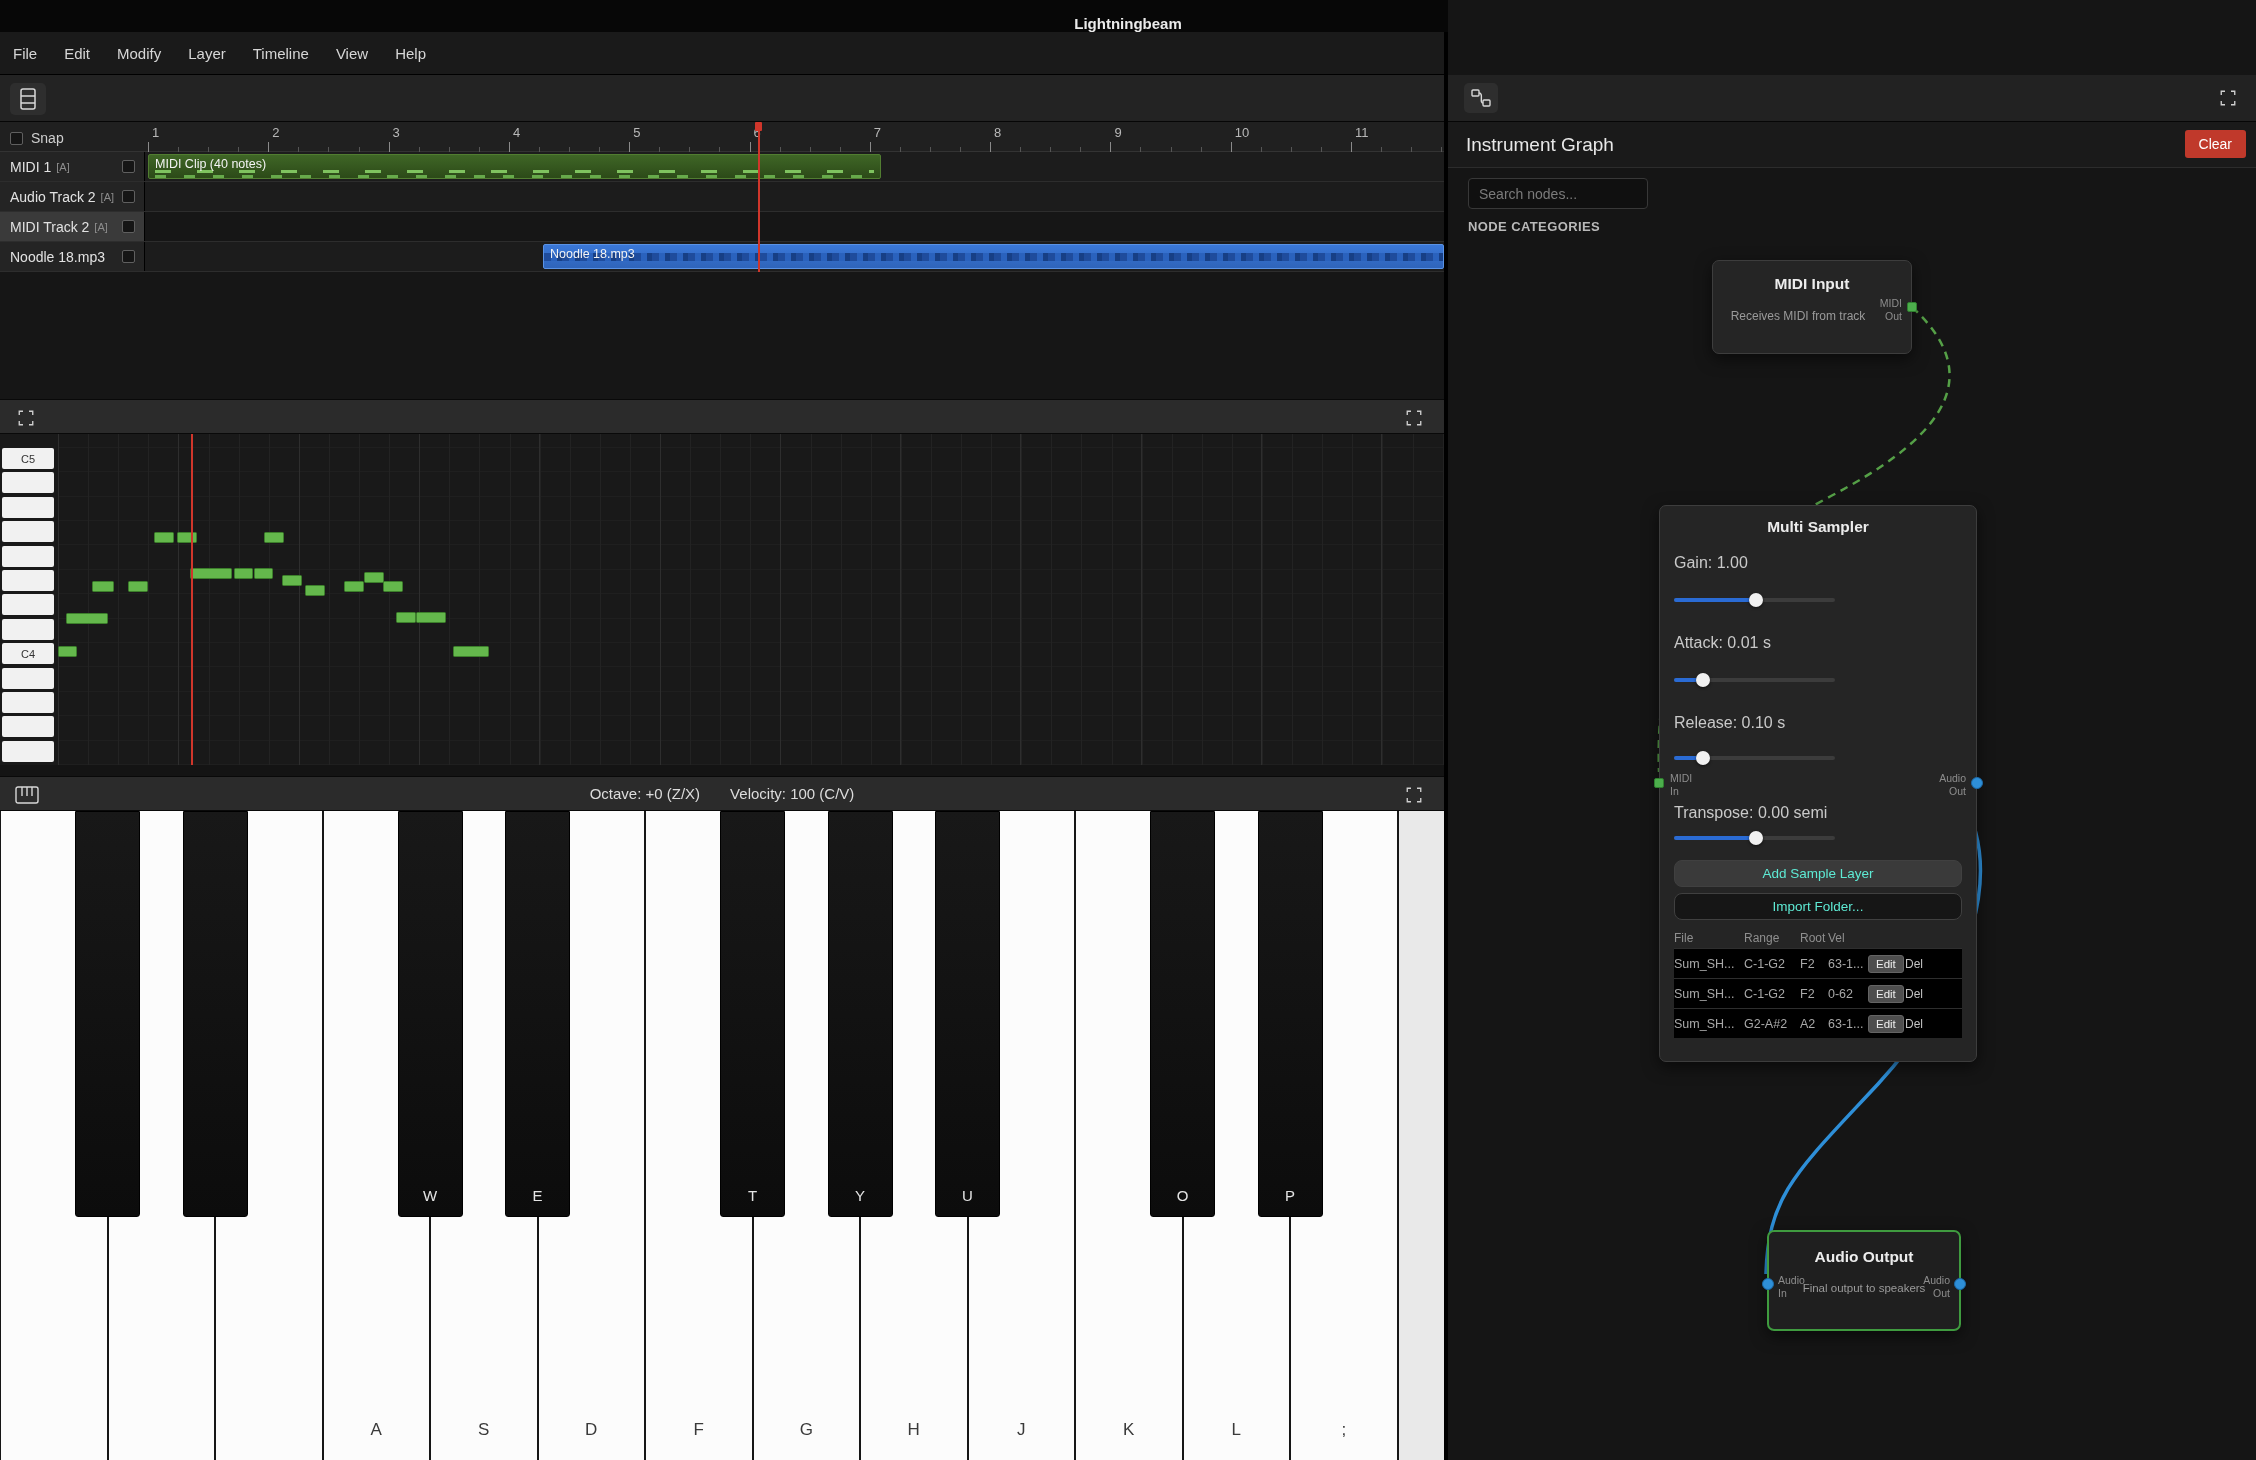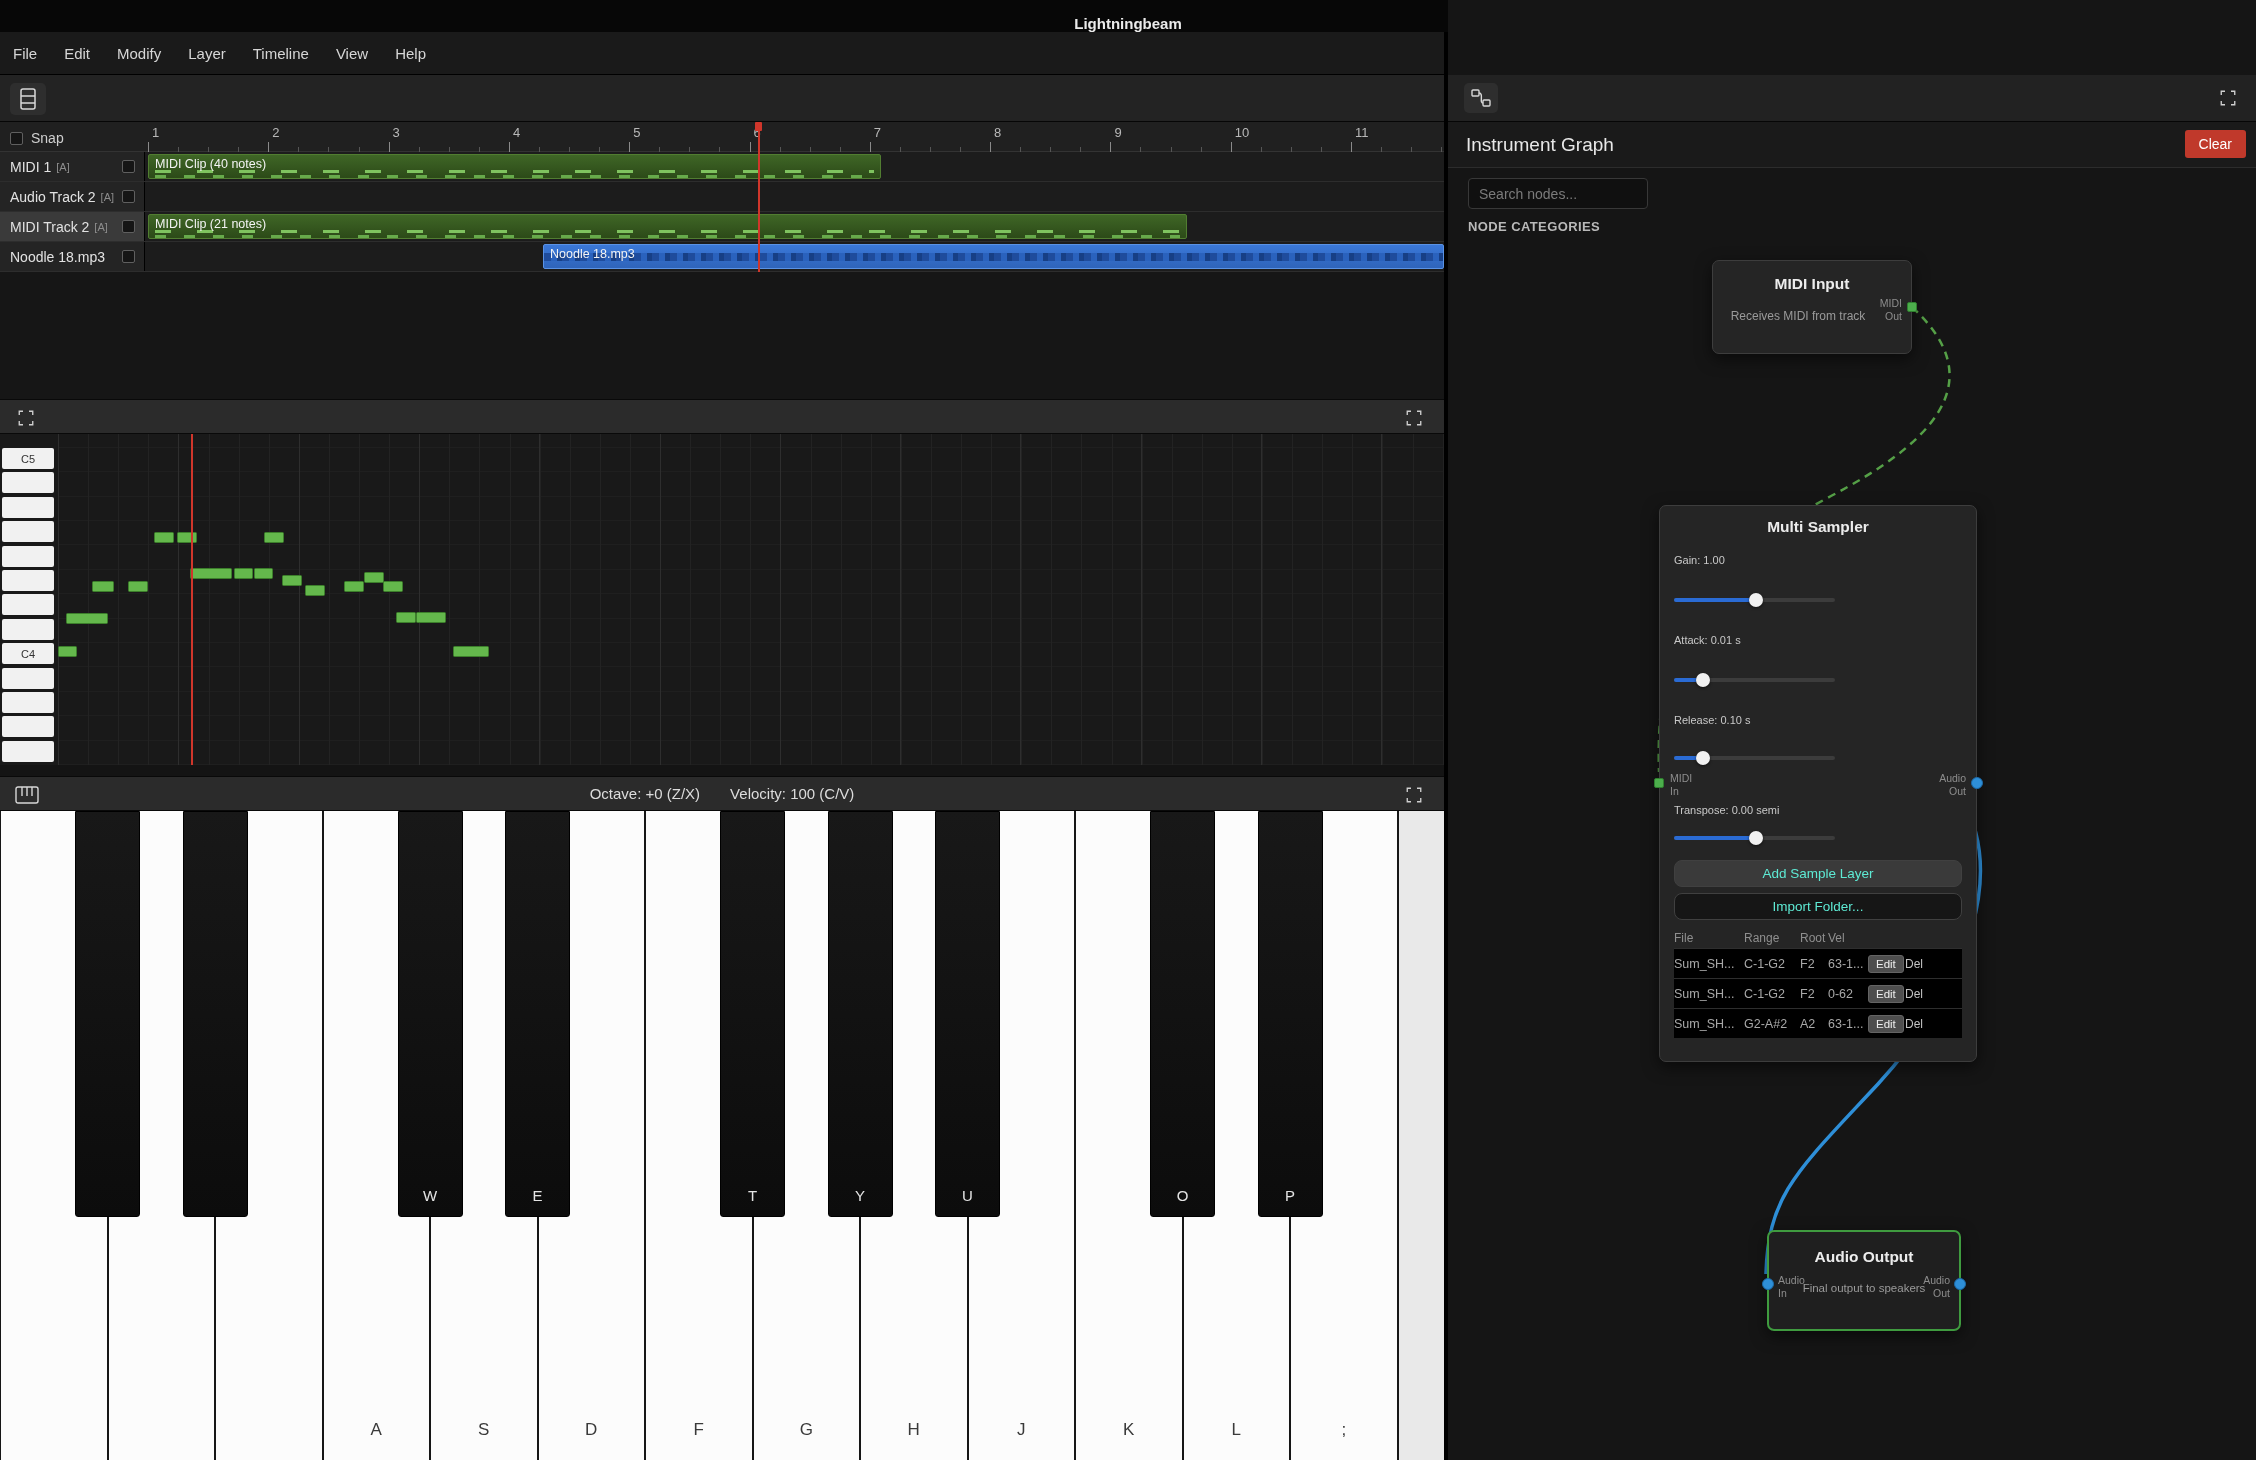--- a/index.html
+++ b/index.html
@@ -90,21 +90,21 @@
 .cat-heading{position:absolute;left:20px;top:51px;font-size:13px;font-weight:bold;letter-spacing:.4px;color:#b9b9b9}
 .cat-list{position:absolute;left:20px;top:78px;width:180px;display:flex;flex-direction:column;gap:5px}
 .cat-btn{height:41px;background:#242424;border:1px solid #3d3d3d;border-radius:4px;color:#dcdcdc;font-size:15px;text-align:left;padding-left:12px;font-family:inherit}
 .node{position:absolute;background:#252525;border:1px solid #3d3d3d;border-radius:7px;box-shadow:0 5px 16px rgba(0,0,0,.55)}
 .node-title{position:absolute;left:0;right:0;text-align:center;font-size:15.5px;font-weight:bold;color:#ececec}
 .node-sub{position:absolute;text-align:center;font-size:12px;color:#9a9a9a}
 .port-lbl{position:absolute;font-size:10.5px;color:#8d8d8d;line-height:13px}
 .port-lbl.r{text-align:right}
 .port-sq{position:absolute;width:10px;height:10px;background:#4cae4c;border:1px solid #2f7f2f;border-radius:2px}
 .port-dot{position:absolute;width:12px;height:12px;background:#2e8fd8;border:1px solid #1c6aa8;border-radius:50%}
-.param-lbl{position:absolute;left:14px;font-size:11px;color:#c9c9c9}
+.param-lbl{position:absolute;left:14px;font-size:16px;color:#c9c9c9}
 .slider{position:absolute;left:14px;width:161px;height:4px;background:#3c3c3c;border-radius:2px}
 .slider .fill{position:absolute;left:0;top:0;height:100%;background:#2a6bd4;border-radius:2px}
 .slider .knob{position:absolute;top:-5px;width:14px;height:14px;background:#f1f1f1;border-radius:50%;box-shadow:0 1px 3px rgba(0,0,0,.6)}
 .s-btn{position:absolute;left:14px;right:14px;height:27px;border-radius:8px;color:#5eead4;font-size:13.5px;font-family:inherit;border:1px solid #404040}
 .s-btn.dark{background:#161616}
 .s-btn.mid{background:#3a3a3a}
 .s-table{position:absolute;left:14px;right:14px;top:422px}
 .s-th{display:flex;height:20px;align-items:center;font-size:12px;color:#8f8f8f}
 .s-tr{display:flex;height:30px;align-items:center;font-size:12.5px;color:#a8a8a8;border-top:1px solid #2e2e2e;background:#000000}
 .c-file{width:70px;overflow:hidden;white-space:nowrap}
@@ -289,25 +289,20 @@
         </div>
         <div class="track-row">
           <div class="track-lane"></div>
           <div class="track-head">
             <span class="track-name">Audio Track 2</span>
             <span class="track-tag">[A]</span>
             <div class="checkbox"></div>
           </div>
         </div>
         <div class="track-row">
-          <div class="track-lane">
-            <div class="clip midi" style="left: 3px; width: 1039px;">
-              <div class="clip-label">MIDI Clip (21 notes)</div>
-            </div>
-          </div>
           <div class="track-head selected">
             <span class="track-name">MIDI Track 2</span>
             <span class="track-tag">[A]</span>
             <div class="checkbox"></div>
           </div>
         </div>
         <div class="track-row">
           <div class="track-lane">
             <div class="clip audio" style="left: 398px; width: 901px;">
               <div class="clip-label">Noodle 18.mp3</div>

